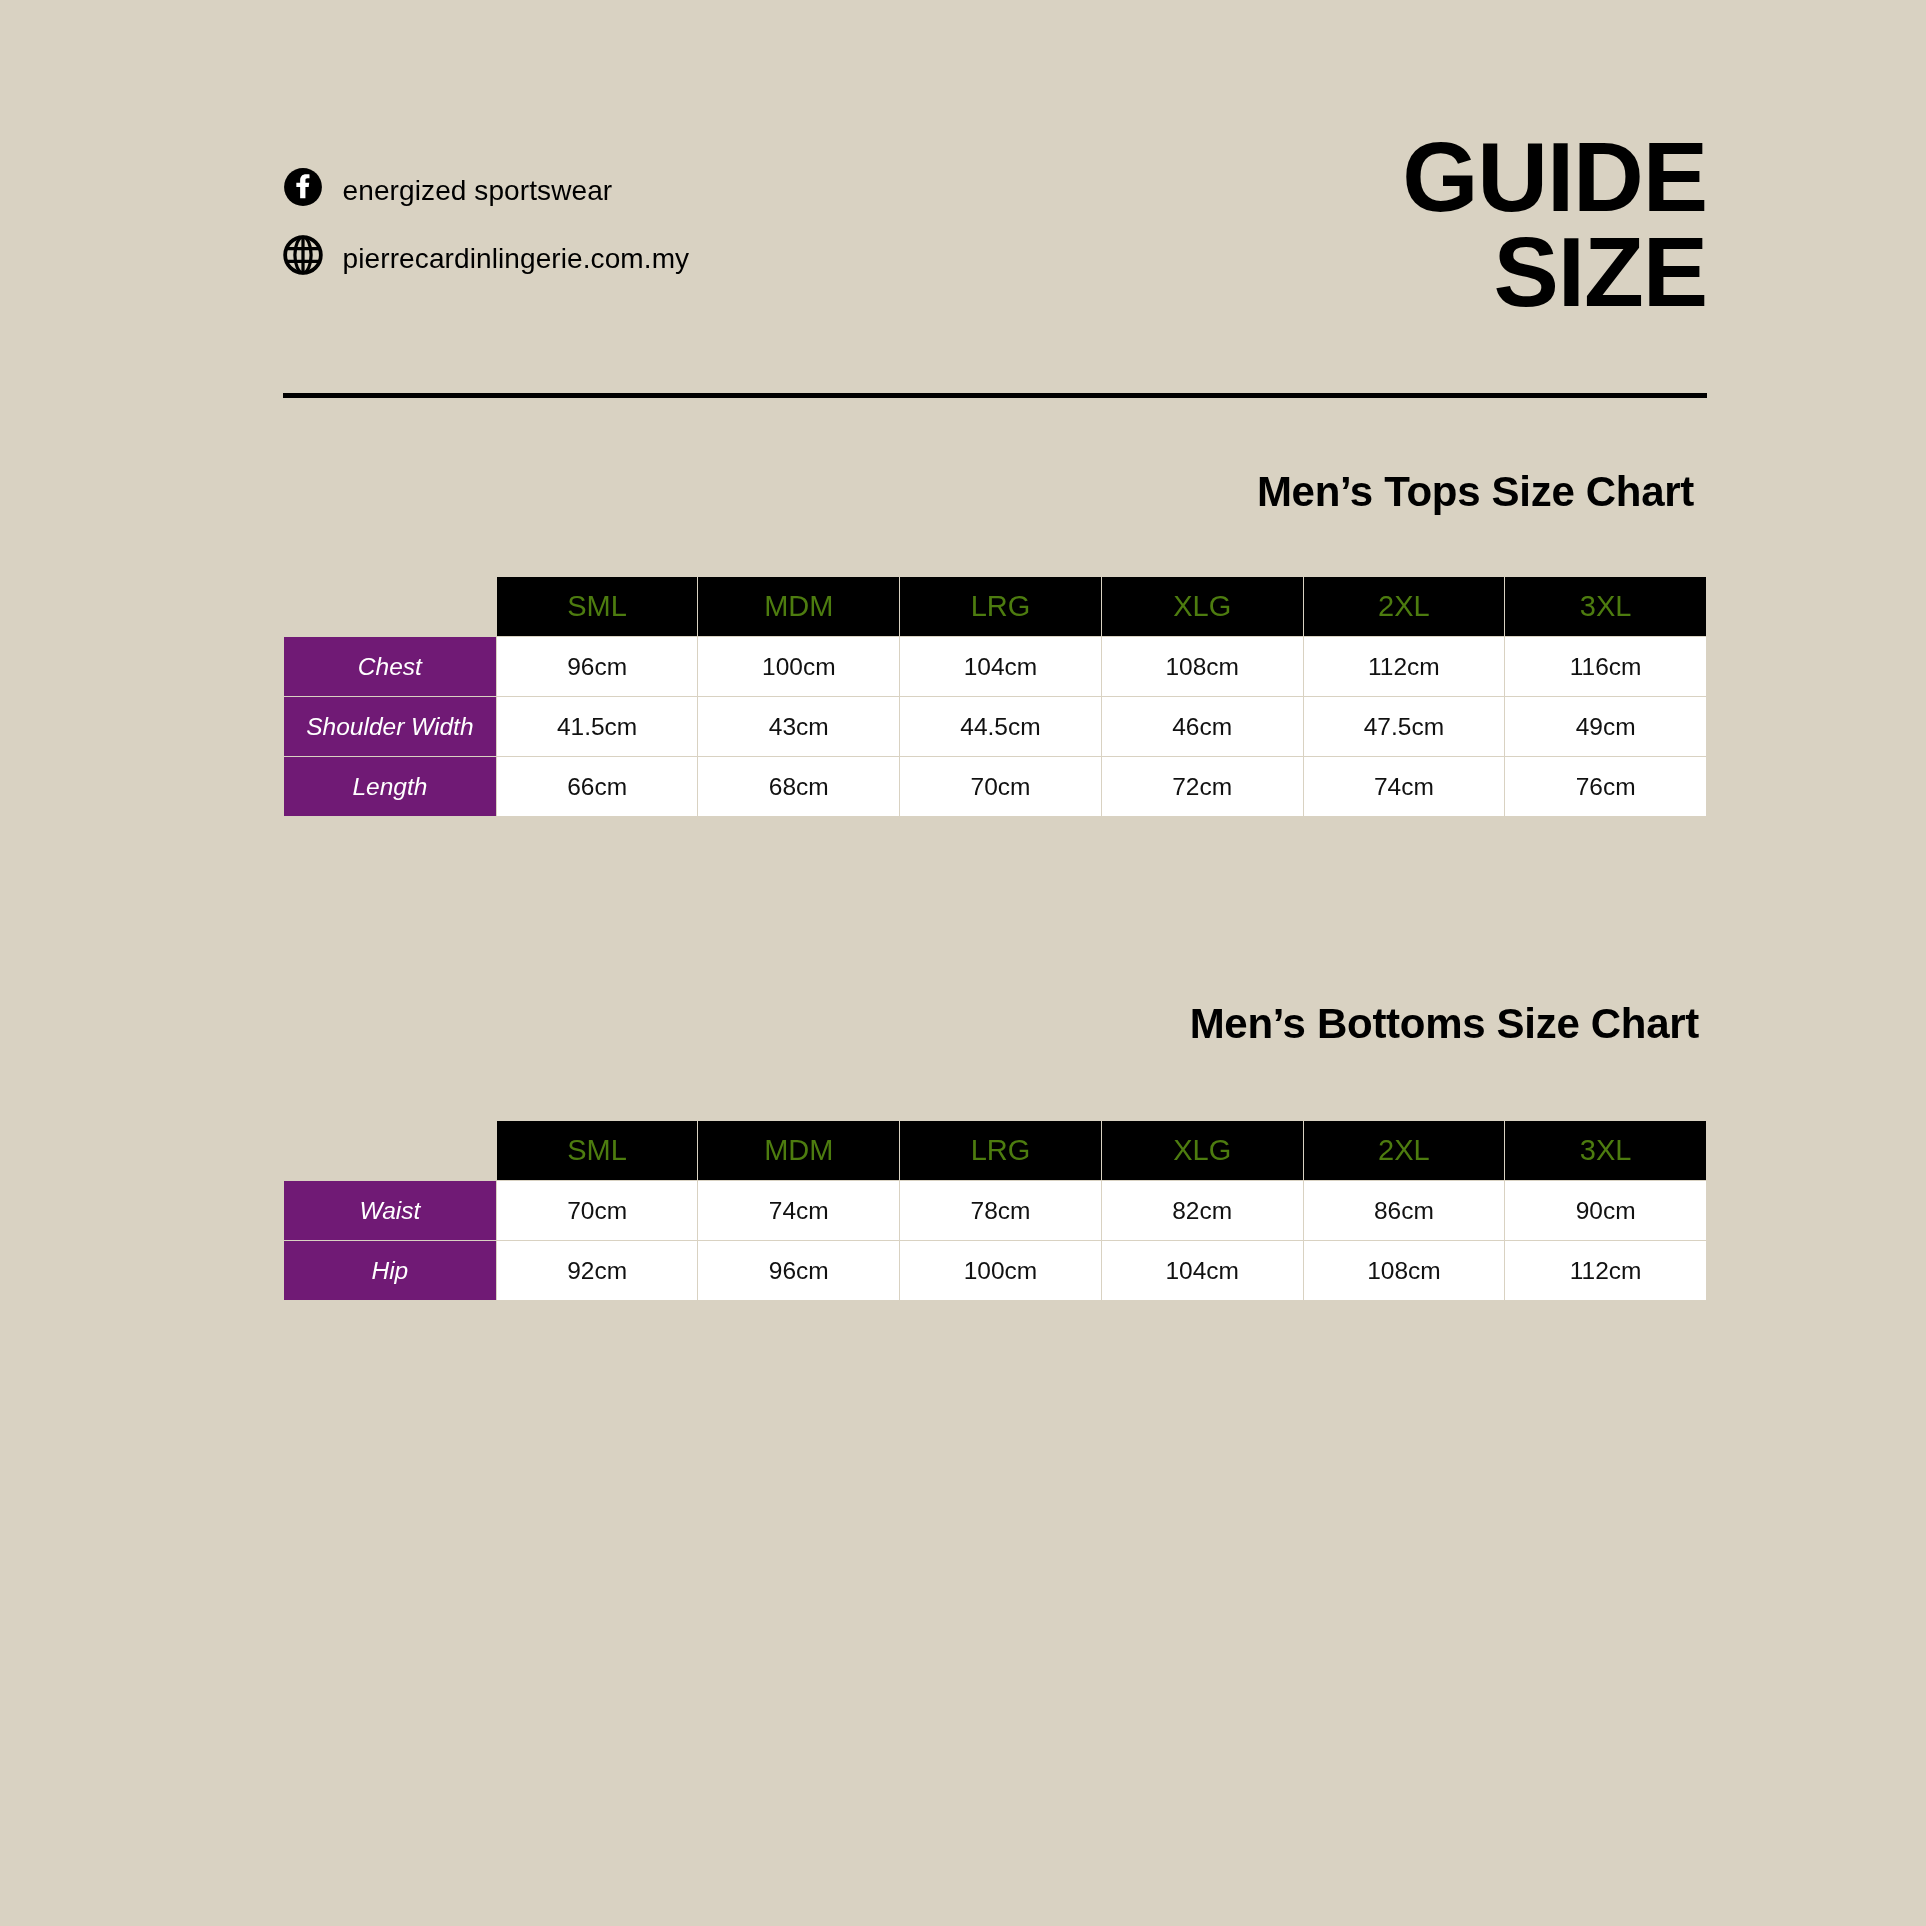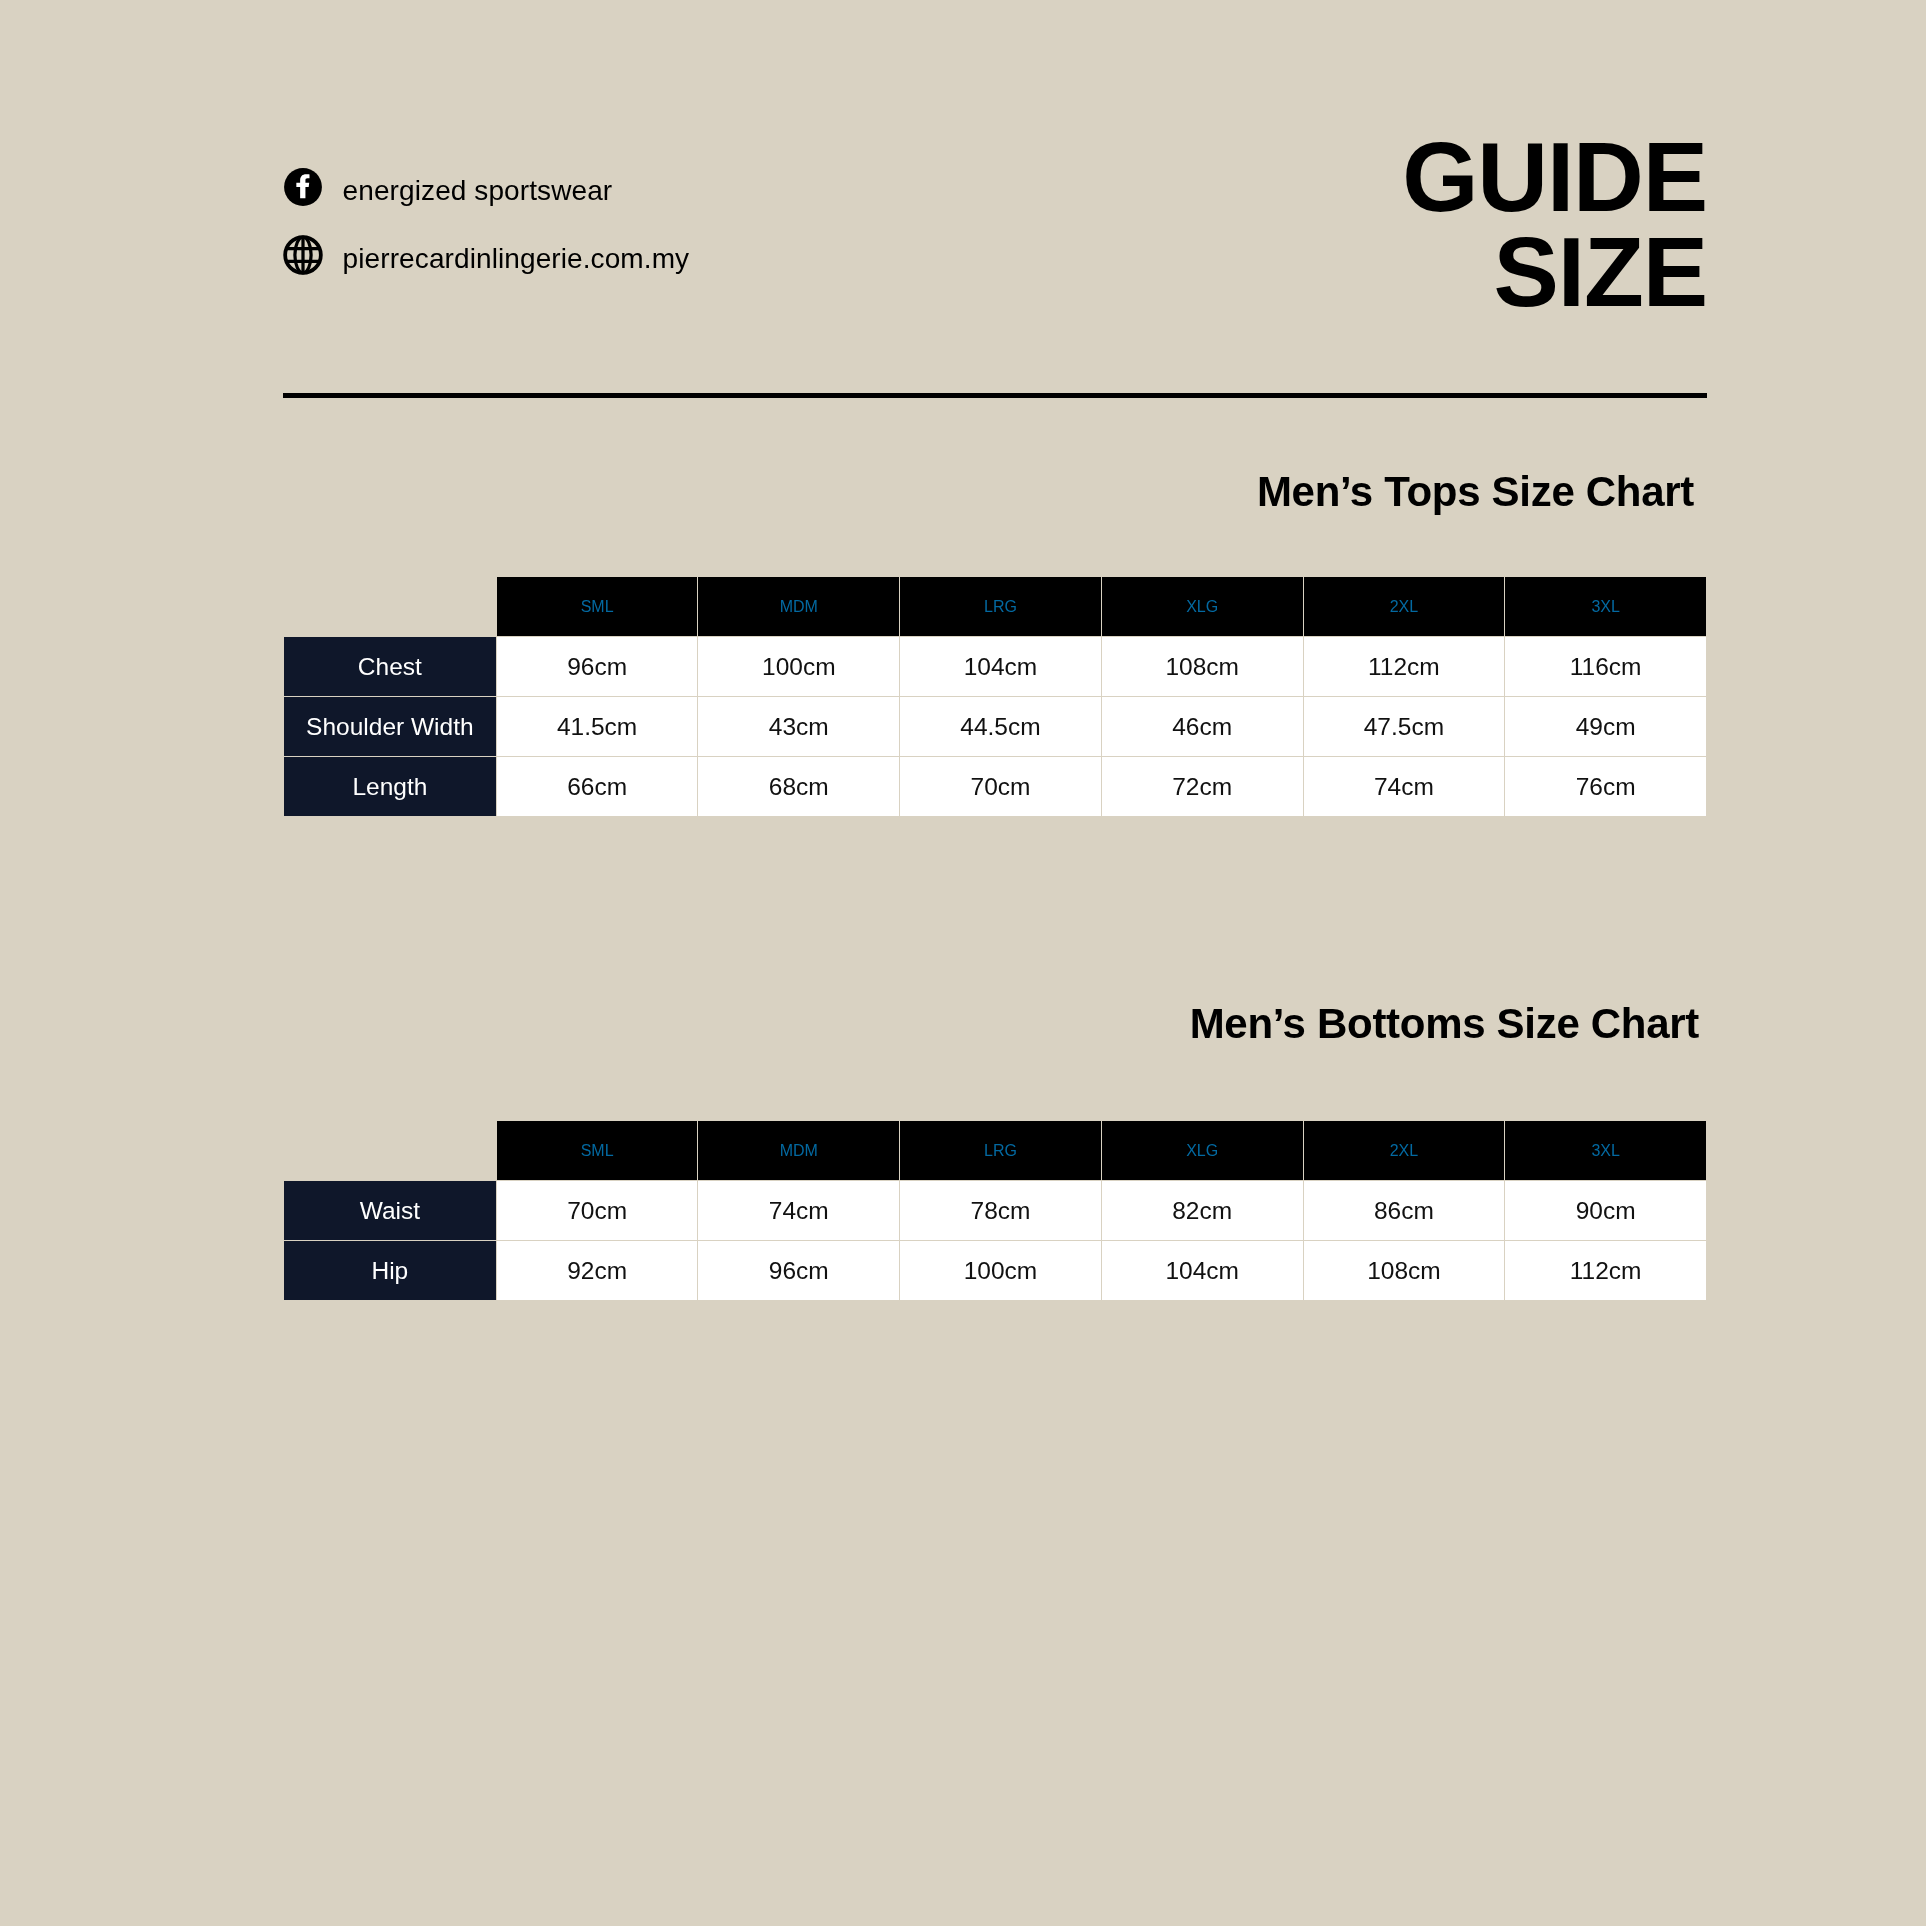--- a/index.html
+++ b/index.html
@@ -114,29 +114,30 @@
     font-family: "Liberation Sans", sans-serif;
   }
 
   .chart .corner {
     background: transparent;
     border: none;
   }
 
   .chart thead th {
     background: #000;
-    color: #0369a1;
-    font-size: 16px;
+    color: #4d7c0f;
+    font-size: 29px;
   }
 
   .chart tbody th.rowhead {
-    background: #0f172a;
+    background: #701a75;
     color: #fff;
     font-size: 24.5px;
     text-align: center;
+    font-style: italic;
   }
 
   .chart tbody td.val {
     background: #fff;
     color: #111;
   }
 
   
   .col-label { width: 212px; }
   .col-size  { width: 201px; }

